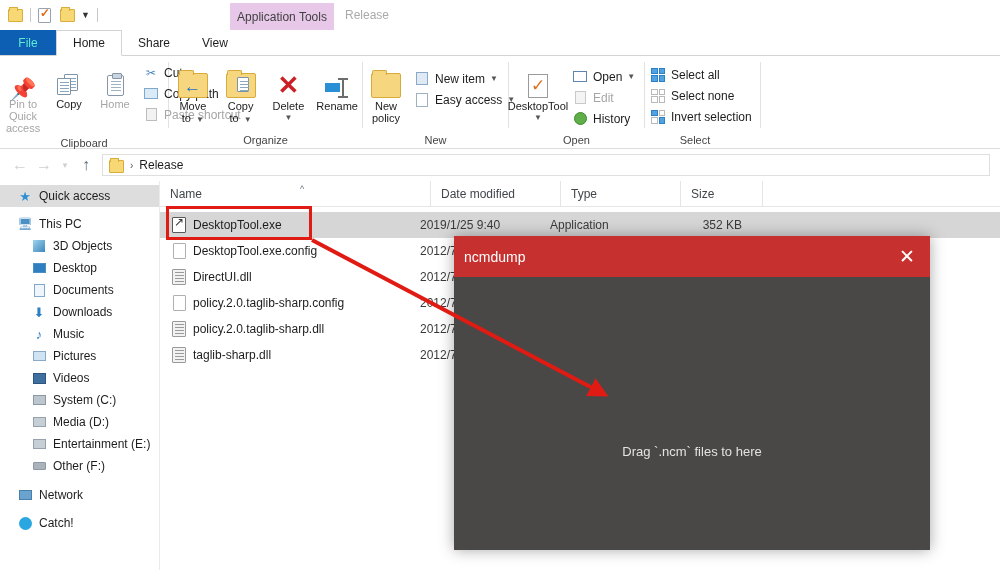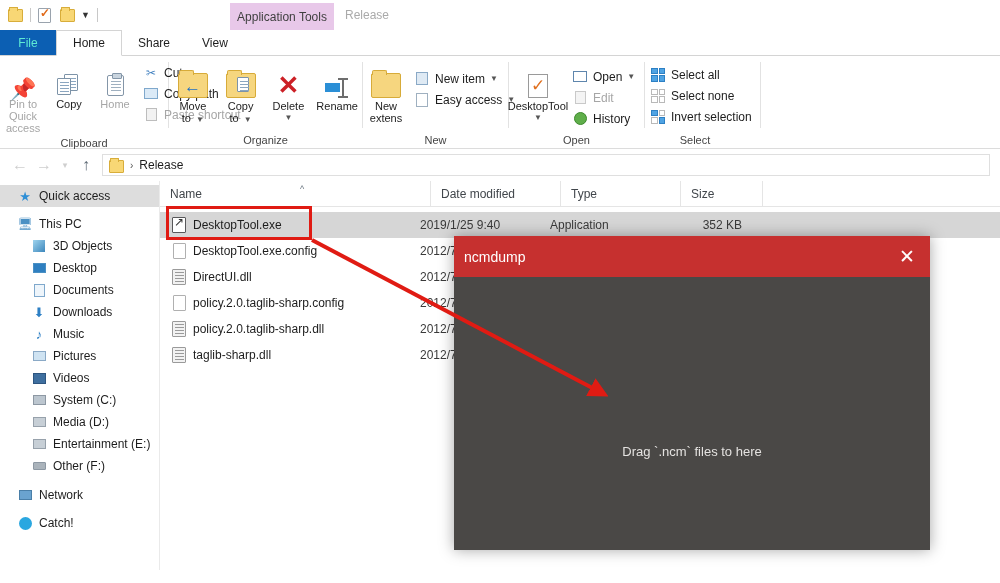--- a/index.html
+++ b/index.html
@@ -275,21 +275,21 @@
   </div>
 
   <div class="rsep"></div>
 
   <div class="rgroup" style="width:145px">
     <div class="rgroup-body" style="padding-top:6px">
       <div class="bigbtn" style="width:52px">
         <span class="glyph">
             <span class="folder-lg"></span>
           </span>
-        <span>New extens</span>
+        <span>New policy</span>
       </div>
       <div class="smallcol" style="padding-top:6px">
         <div class="smallbtn">
           <span class="sglyph">
             <span style="display:inline-block;width:12px;height:13px;background:#dfeaf4;border:1px solid #8aa9c6;"></span>
           </span>
           <span>New item</span>
           <span class="caret">▼</span>
         </div>
         <div class="smallbtn">

